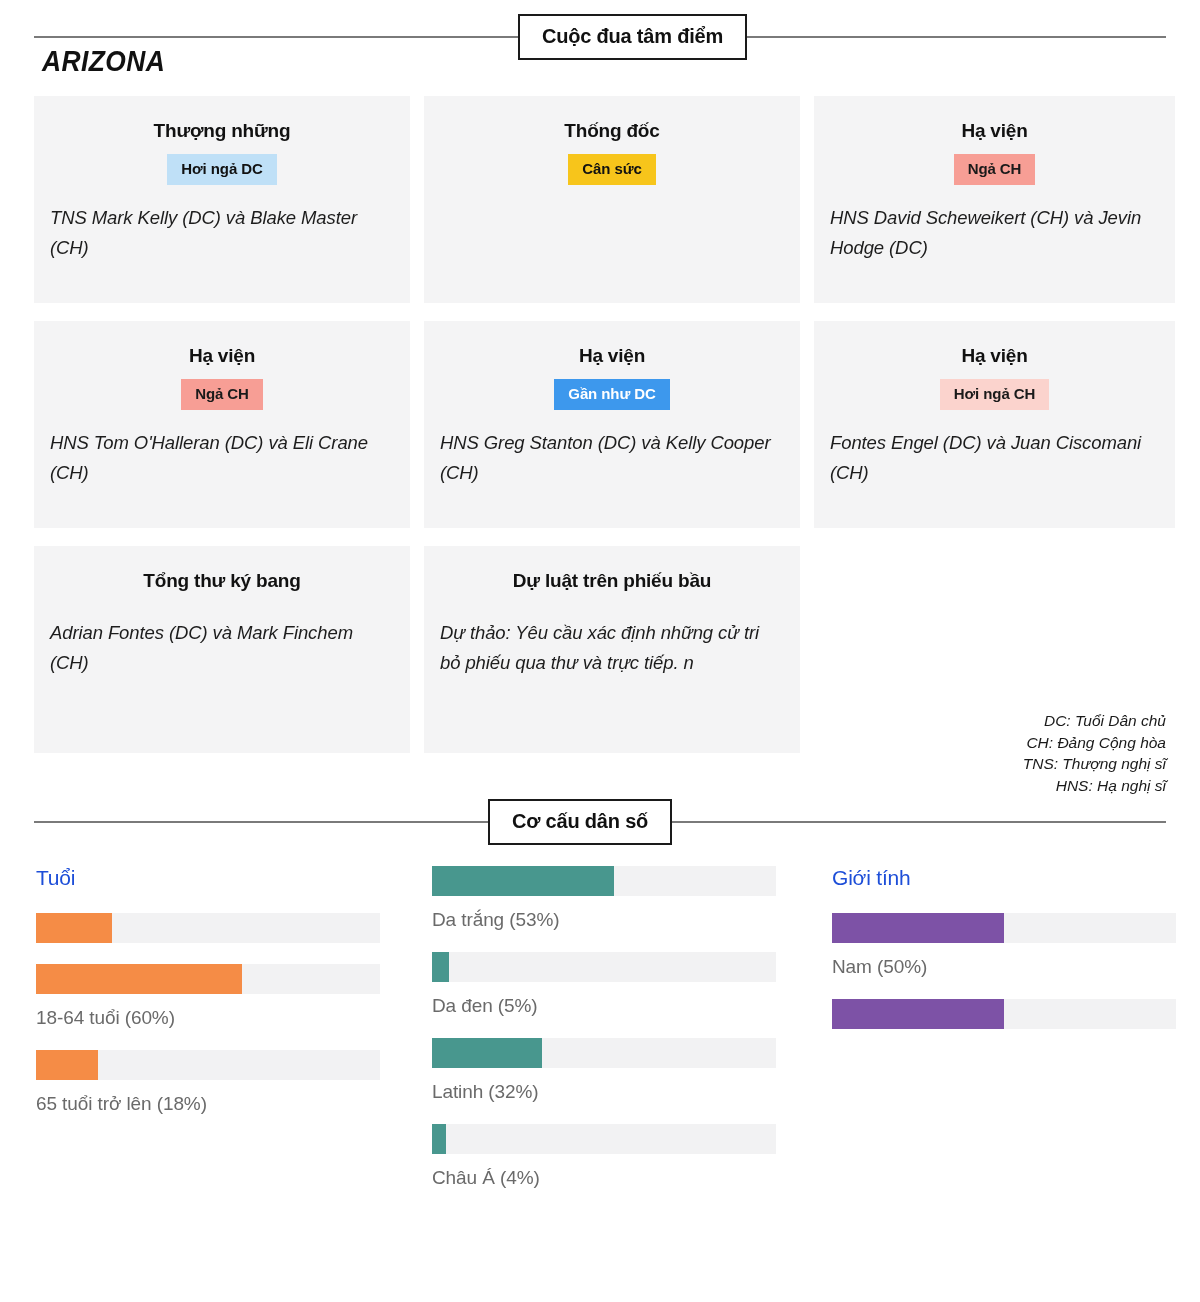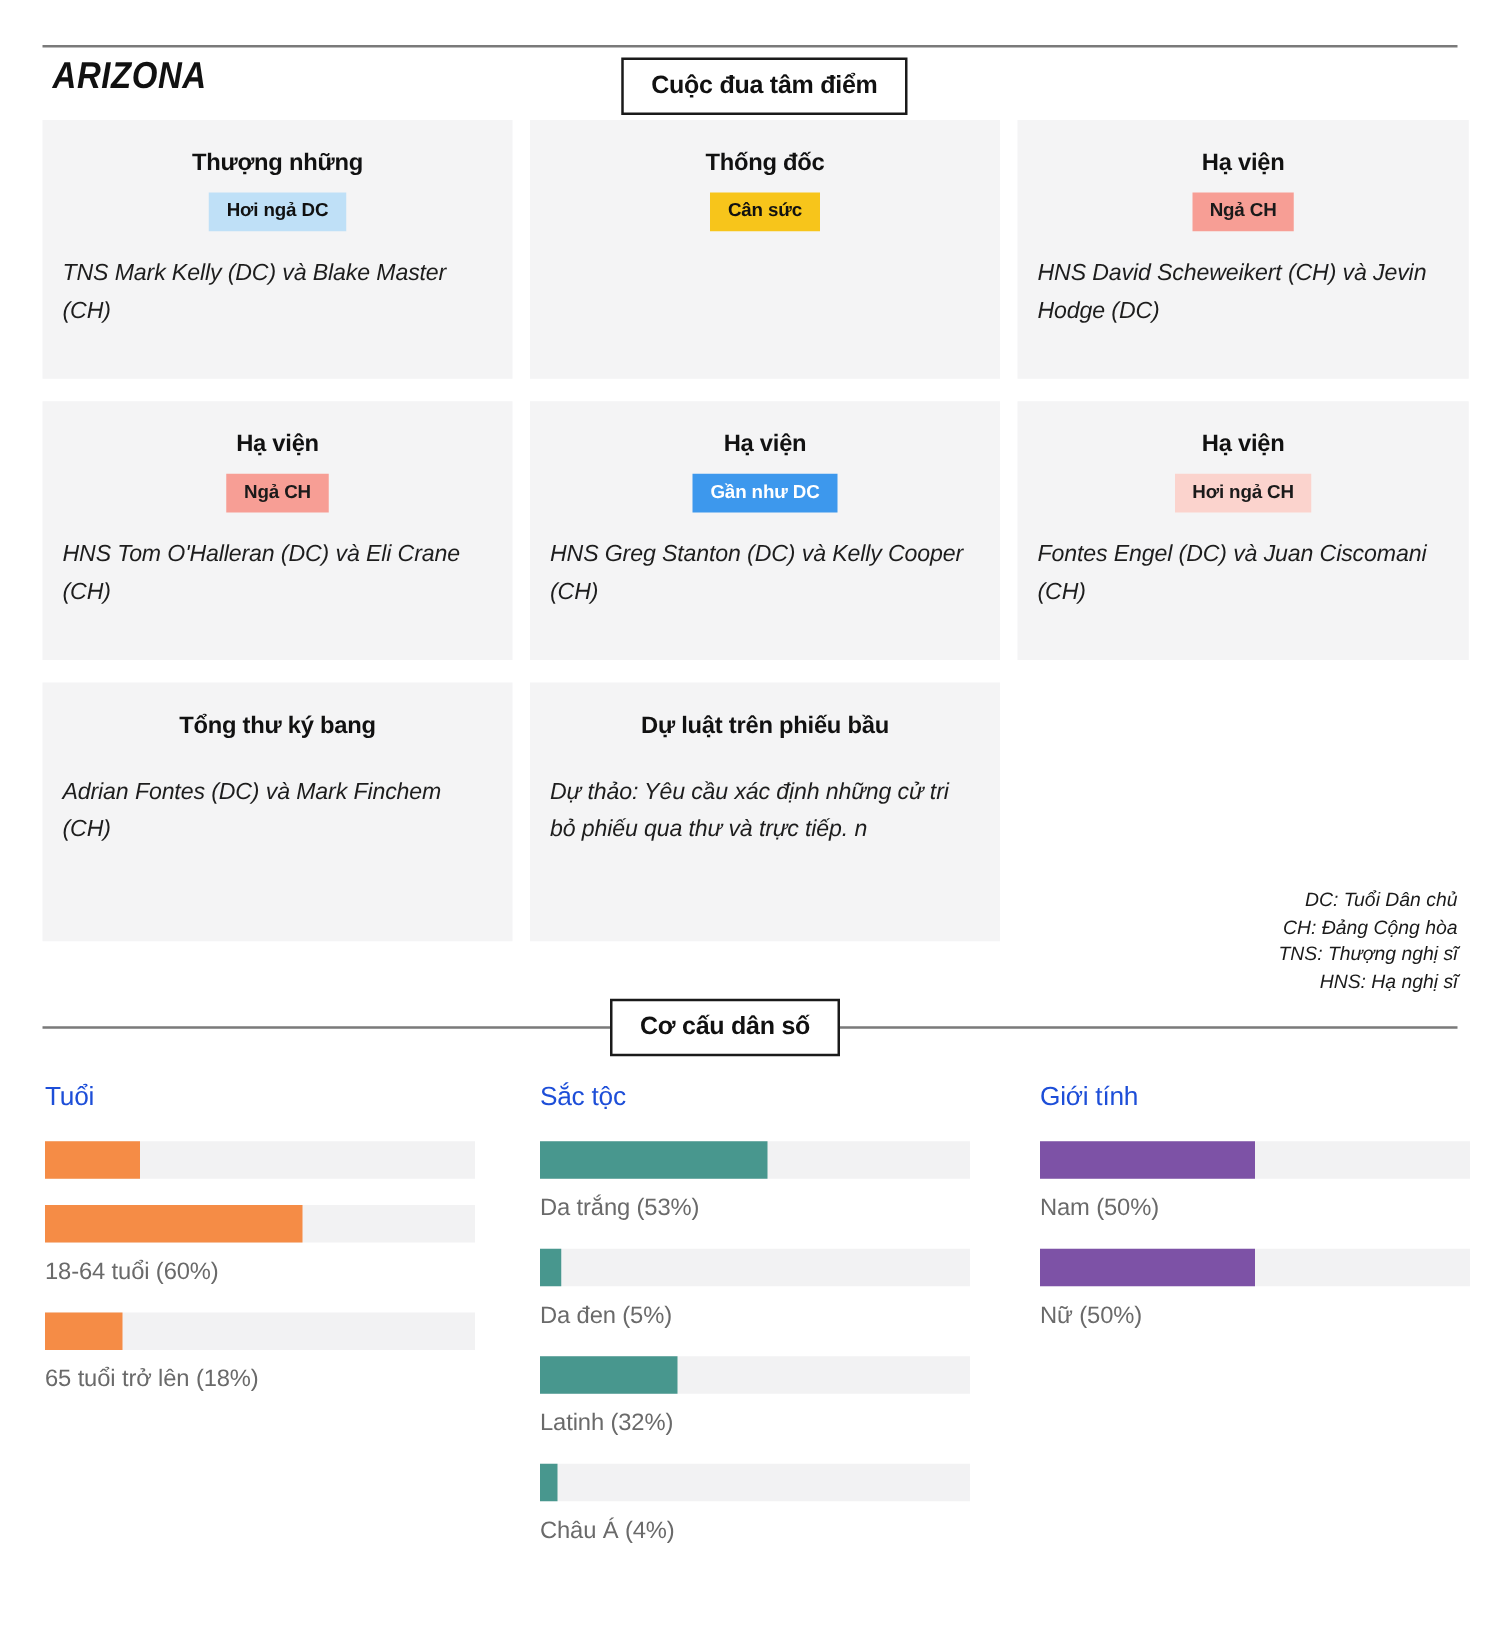--- a/index.html
+++ b/index.html
@@ -44,21 +44,21 @@
     padding: 9px 22px 11px 22px;
     font-weight: 700;
     font-size: 20px;
     line-height: 22px;
     letter-spacing: -0.2px;
     color: #111111;
     white-space: nowrap;
   }
 
   #head-races { top: 14px; }
-  #head-races .title-box { left: 497px; margin-top: 32px; }
+  #head-races .title-box { left: 518px; }
 
   #head-demo { top: 799px; }
   #head-demo .title-box { left: 488px; }
 
   
   .state-name {
     position: absolute;
     left: 42px;
     top: 44px;
     font-size: 30px;
@@ -274,21 +274,20 @@
     </div>
     <div class="bar-group">
       <div class="bar-track">
         <div class="bar-fill age" style="width: 18%;"></div>
       </div>
       <div class="bar-label">65 tuổi trở lên (18%)</div>
     </div>
   </div>
 
   <div class="demo-col" id="demo-race">
-    <h3>Sắc tộc</h3>
     <div class="bar-group">
       <div class="bar-track">
         <div class="bar-fill race" style="width: 53%;"></div>
       </div>
       <div class="bar-label">Da trắng (53%)</div>
     </div>
     <div class="bar-group">
       <div class="bar-track">
         <div class="bar-fill race" style="width: 5%;"></div>
       </div>
@@ -313,17 +312,16 @@
     <div class="bar-group">
       <div class="bar-track">
         <div class="bar-fill gender" style="width: 50%;"></div>
       </div>
       <div class="bar-label">Nam (50%)</div>
     </div>
     <div class="bar-group">
       <div class="bar-track">
         <div class="bar-fill gender" style="width: 50%;"></div>
       </div>
-      <div class="bar-label">Nữ (50%)</div>
     </div>
   </div>
 
 </div>
 
 </body></html>

